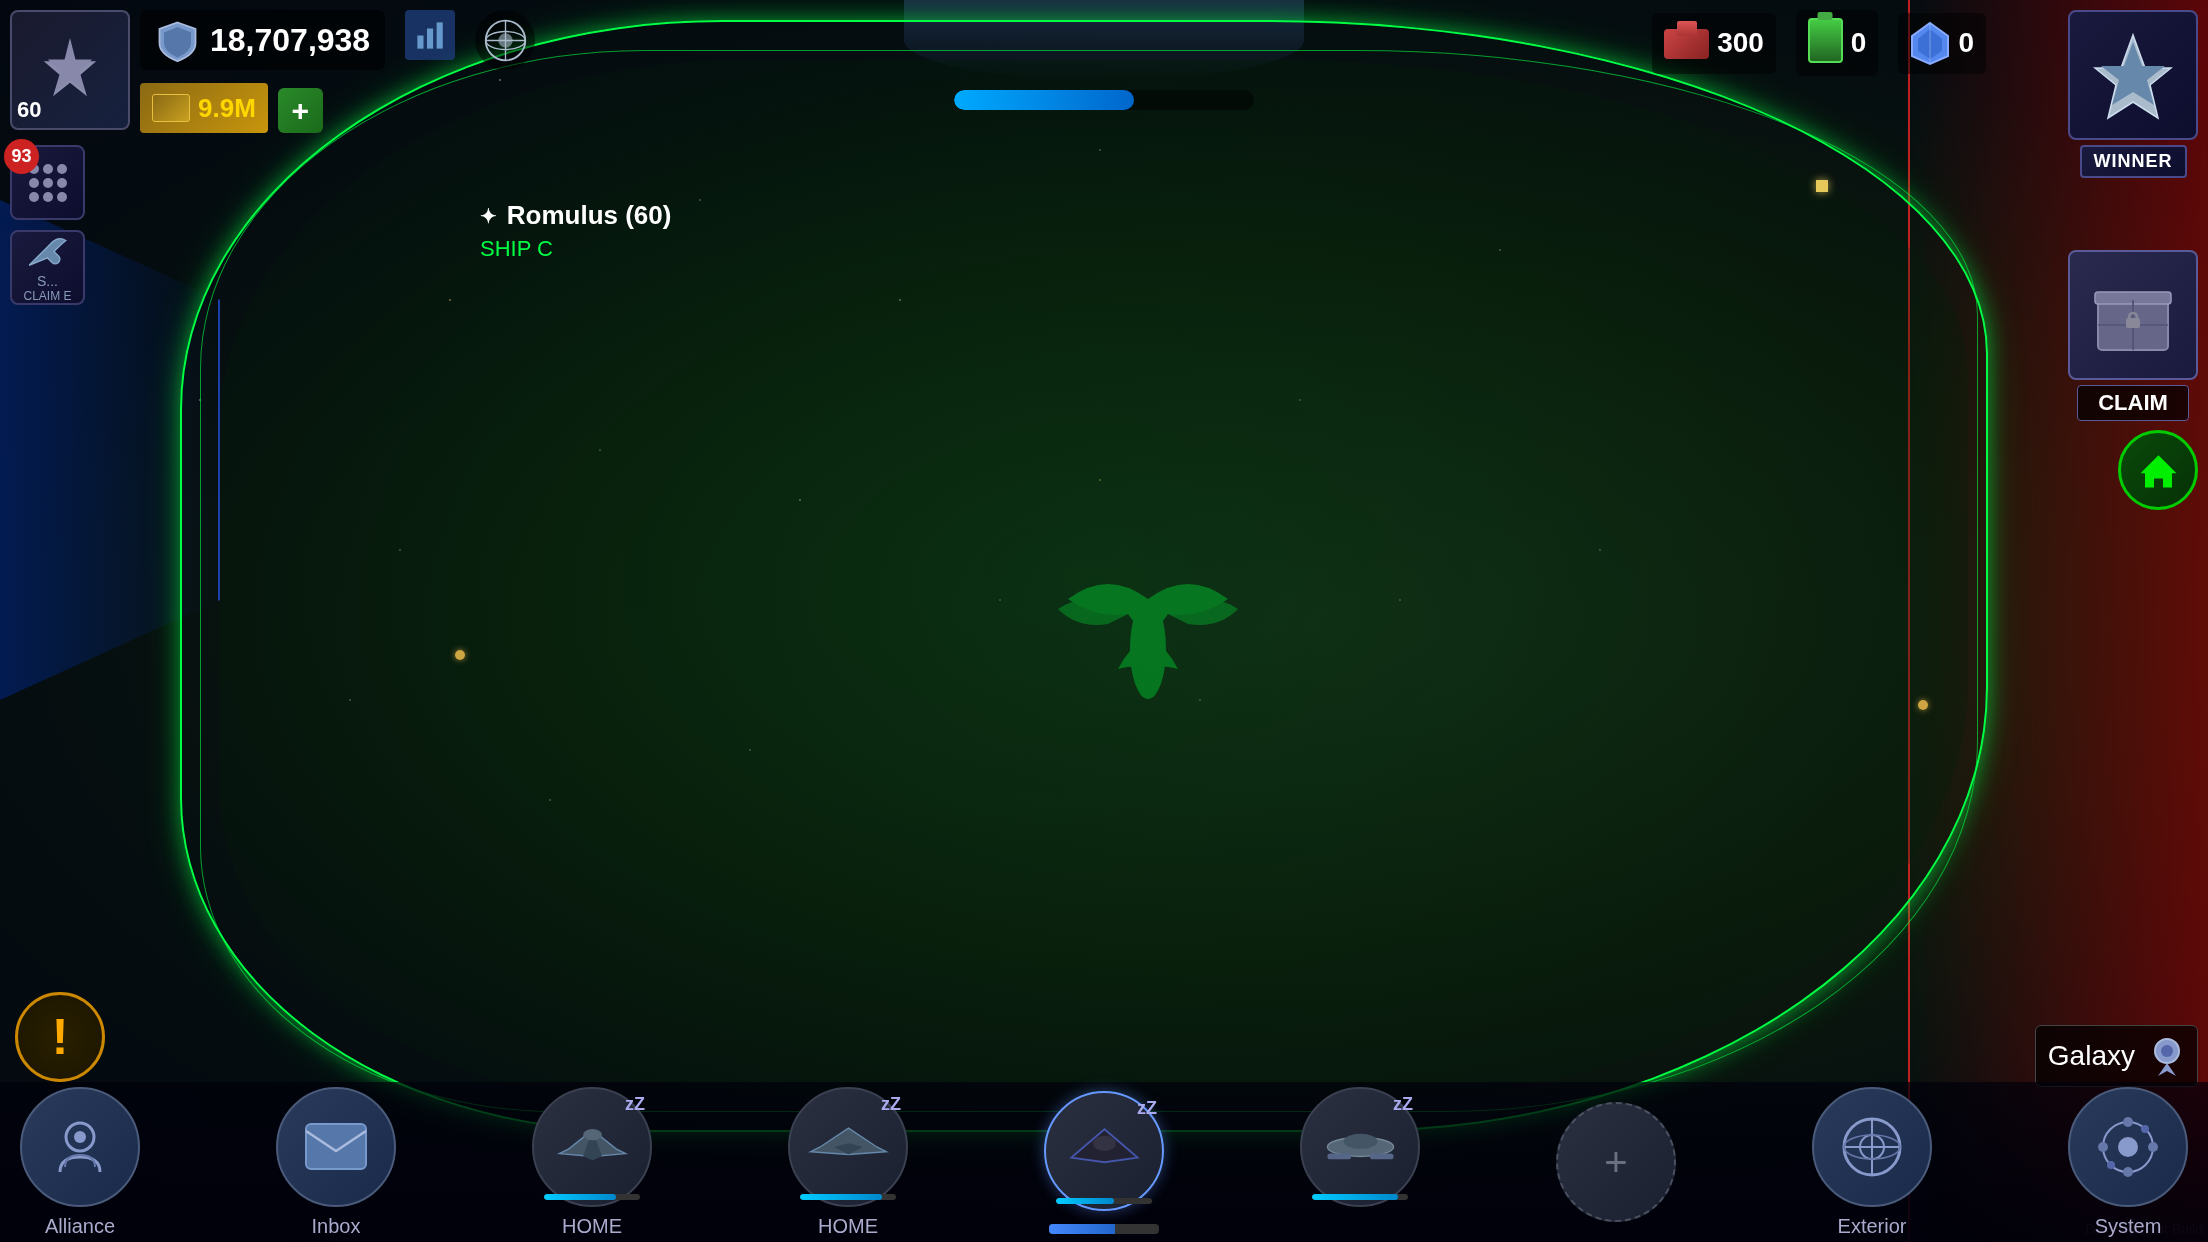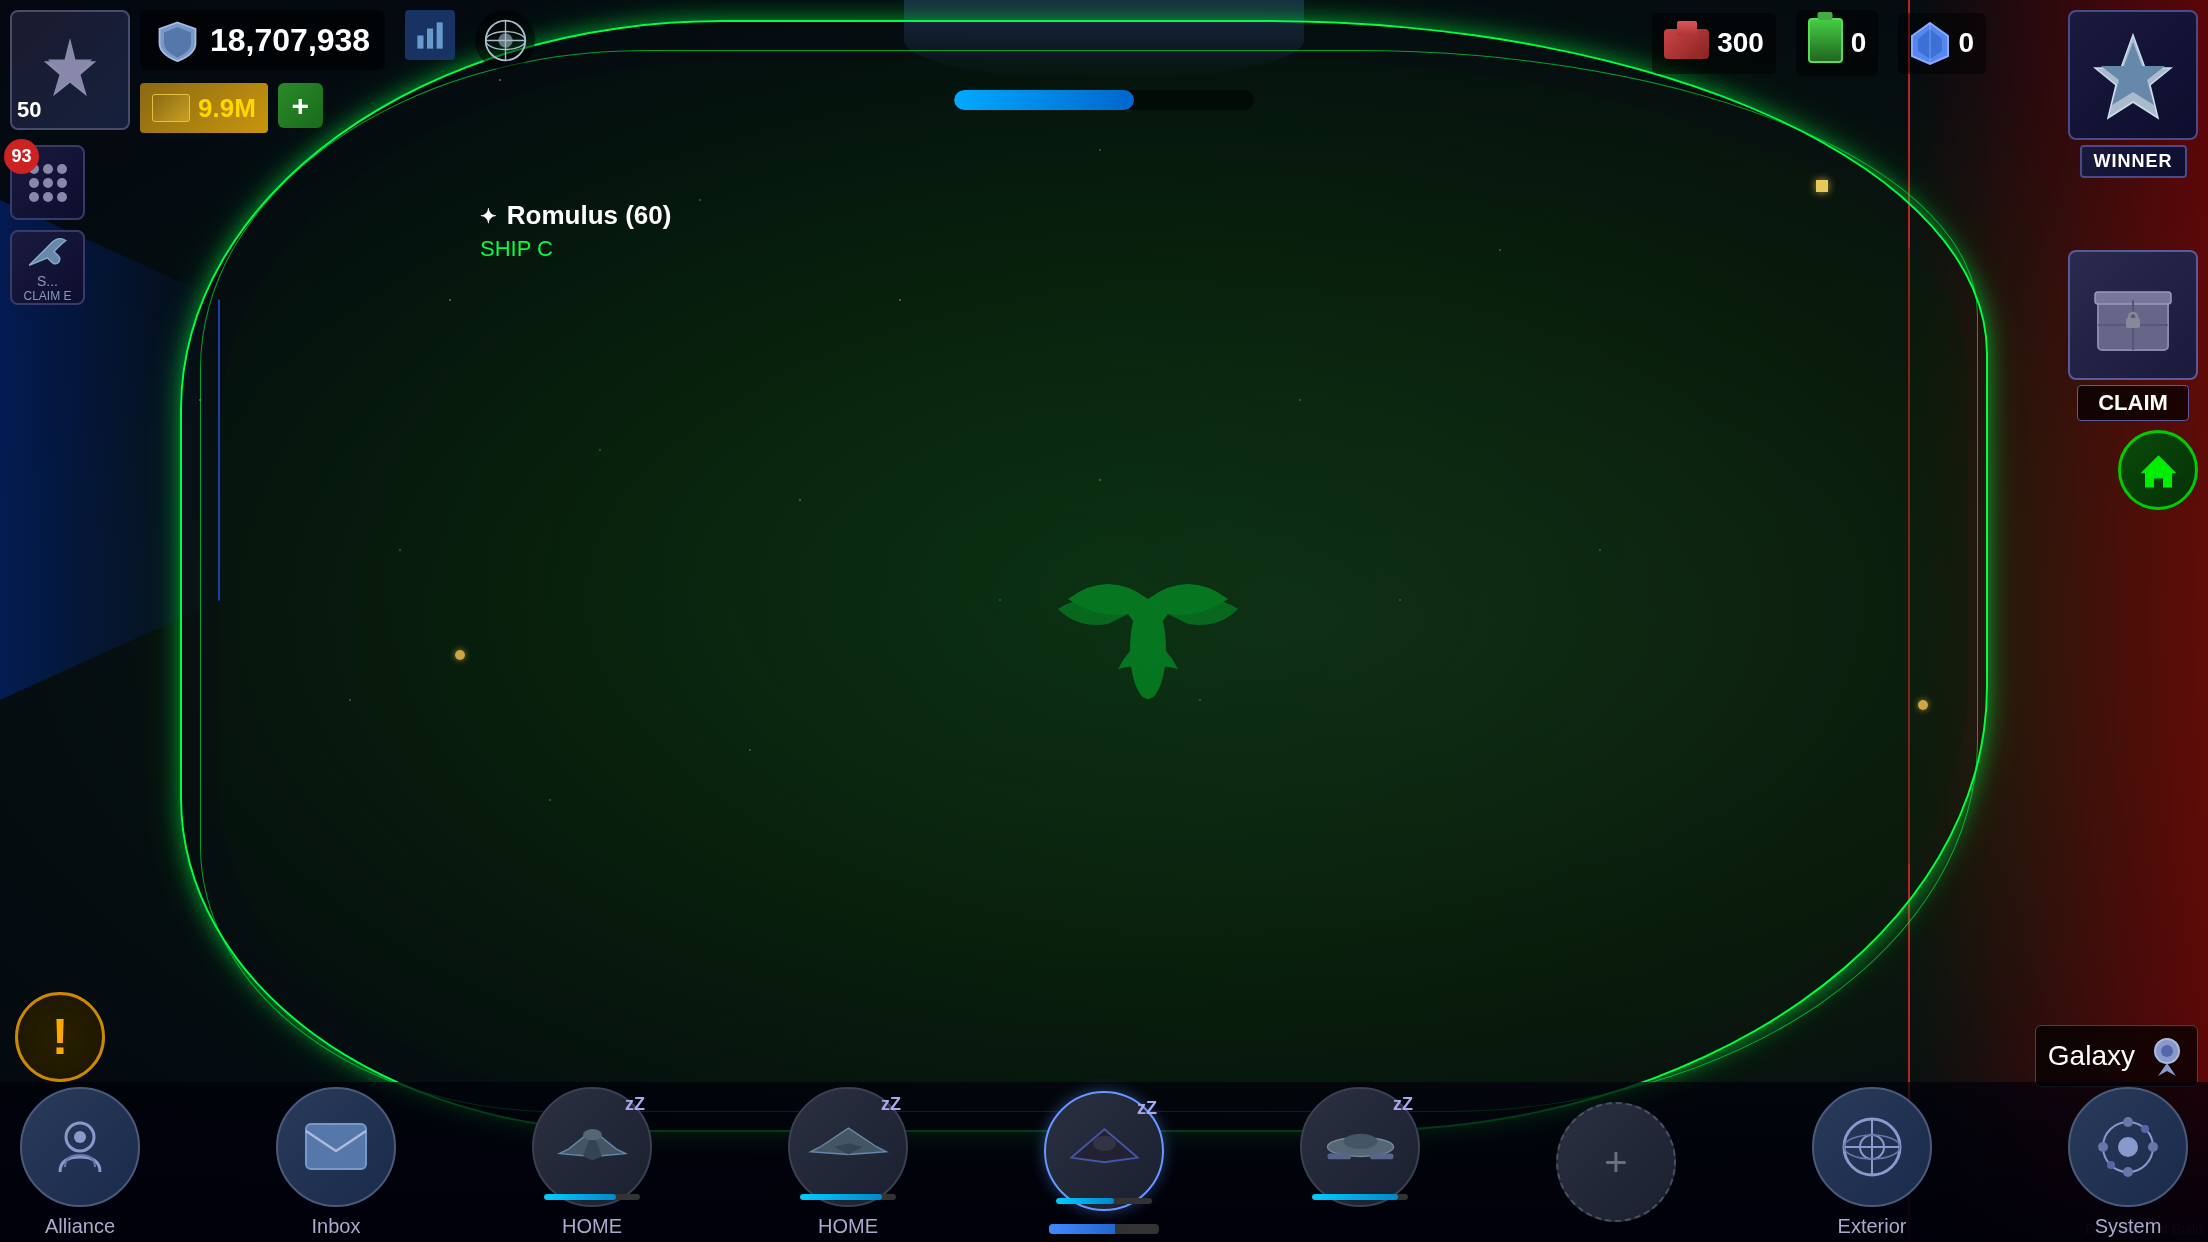--- a/index.html
+++ b/index.html
@@ -149,21 +149,21 @@
       border-radius: 50%;
       display: flex;
       align-items: center;
       justify-content: center;
       margin-left: 10px;
     }
 
     
     .credits-row {
       display: flex;
-      align-items: flex-start;
+      align-items: flex-end;
       gap: 10px;
       margin-top: 5px;
     }
 
     .gold-credit {
       background: linear-gradient(135deg, #8B6914, #c8960c);
       border-radius: 4px;
       padding: 5px 12px;
       display: flex;
       align-items: center;
@@ -665,21 +665,21 @@
   <div style="position: absolute; top: 700px; right: 280px; width: 10px; height: 10px; background: rgba(255,200,80,0.8); border-radius: 50%; box-shadow: 0 0 6px rgba(255,200,80,0.6);"></div>
 </div>
 
 <div class="top-hud">
 
   <div class="player-badge">
     <svg class="star-icon" viewBox="0 0 100 120">
       <path d="M50 5 L60 45 L95 45 L68 68 L79 105 L50 82 L21 105 L32 68 L5 45 L40 45 Z" fill="#aaaacc" opacity="0.8"></path>
       <path d="M50 10 L57 42 L88 42 L65 62 L74 95 L50 78 L26 95 L35 62 L12 42 L43 42 Z" fill="#8888aa"></path>
     </svg>
-    <div class="player-level">50</div>
+    <div class="player-level">60</div>
   </div>
 
   <div style="display: flex; flex-direction: column; gap: 8px;">
     <div style="display: flex; align-items: flex-start; gap: 10px;">
       <div class="rank-bar">
 
         <svg width="45" height="45" viewBox="0 0 50 50">
           <path d="M25 5 L45 12 L45 28 Q45 40 25 48 Q5 40 5 28 L5 12 Z" fill="#7799cc" stroke="#aabbdd" stroke-width="2"></path>
           <path d="M25 10 L40 16 L40 28 Q40 37 25 44 Q10 37 10 28 L10 16 Z" fill="#5577aa"></path>
         </svg>

